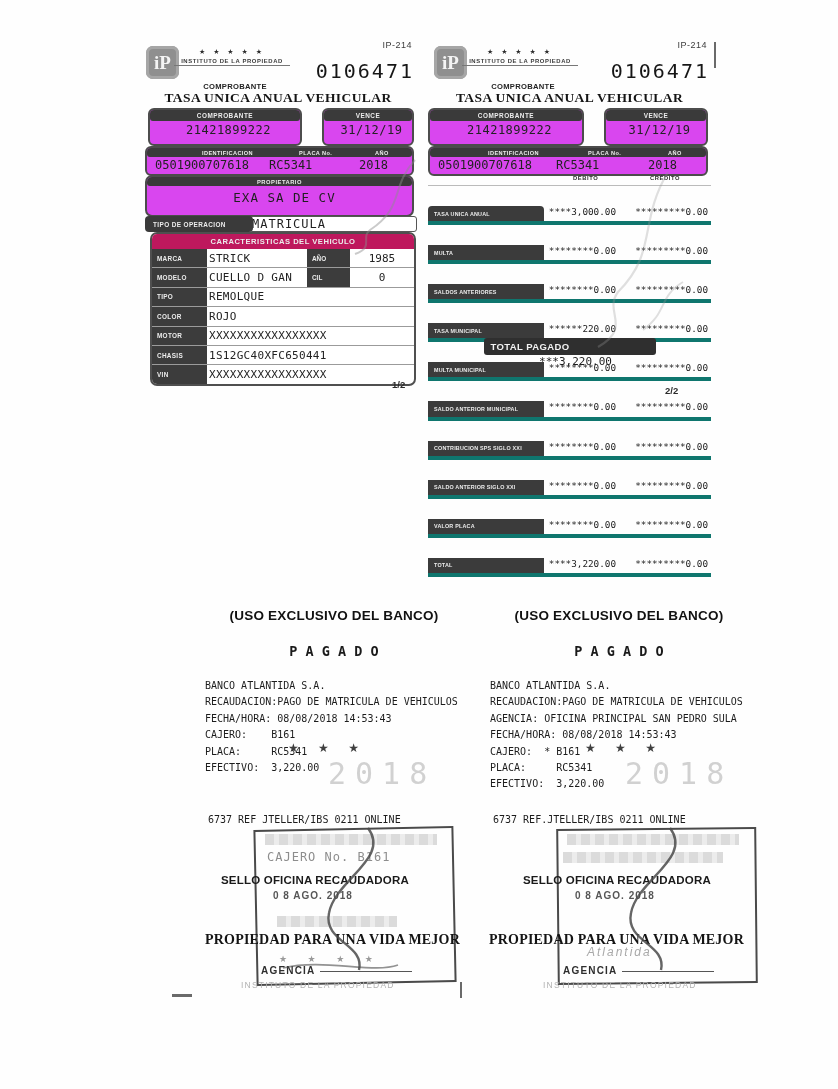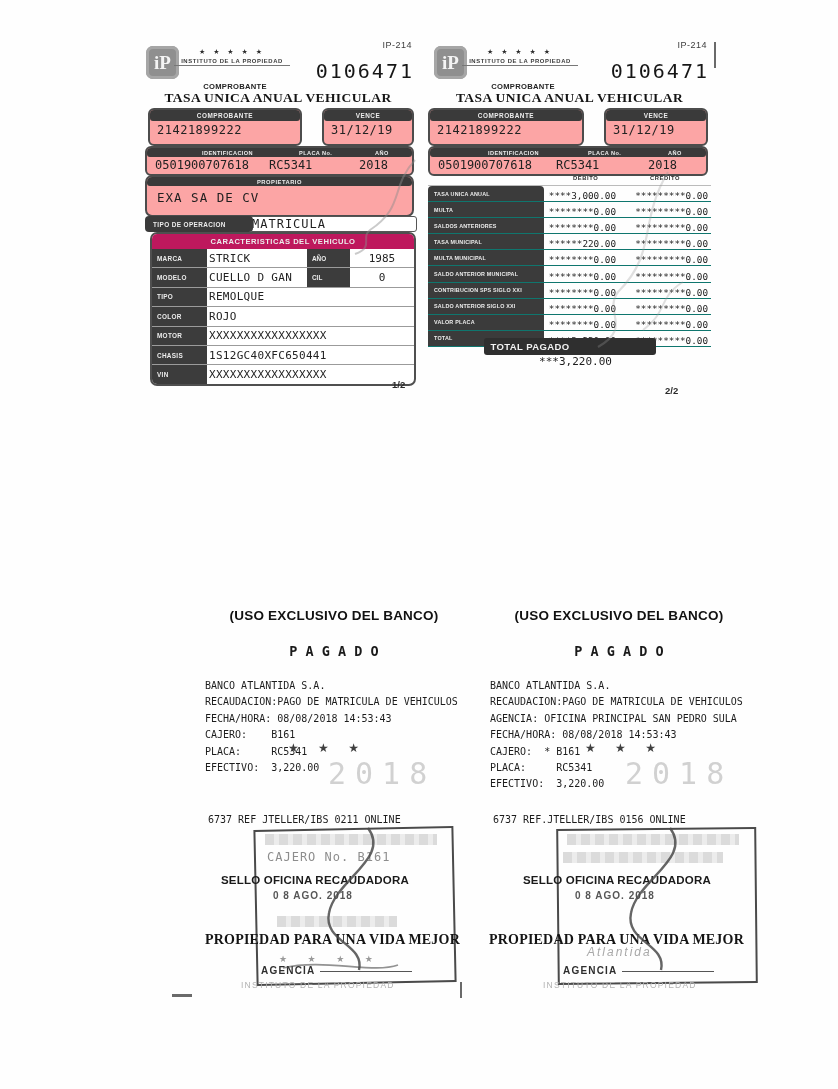--- a/index.html
+++ b/index.html
@@ -20,21 +20,21 @@
     letter-spacing:3px;color:#2c2c2c;}
   .inst{position:absolute;left:34px;top:16px;width:116px;text-align:center;font-size:5.9px;
     font-weight:700;letter-spacing:.6px;color:#3a3a3a;border-bottom:1px solid #777;padding-bottom:1px;}
   .serial{position:absolute;right:2px;top:17px;font-family:"DejaVu Sans Mono",monospace;
     font-size:20px;letter-spacing:2px;color:#161616;}
   .comp-word{position:absolute;left:60px;top:40px;width:70px;text-align:center;
     font-size:7.6px;font-weight:700;letter-spacing:.3px;color:#222;}
   .r-title{position:absolute;left:0;top:48px;width:100%;text-align:center;
     font-family:"Liberation Serif",serif;font-weight:700;font-size:13.5px;letter-spacing:.4px;color:#151515;}
   
-  .fbox{position:absolute;border:2px solid #4c4c4c;border-radius:6px;background:#fca5a5;overflow:hidden;}
+  .fbox{position:absolute;border:2px solid #4c4c4c;border-radius:6px;background:#d946ef;overflow:hidden;text-align:center;}
   .fbar{height:11px;background:#3a3a3a;color:#ececec;font-size:6.4px;font-weight:700;
     letter-spacing:.5px;display:flex;align-items:center;justify-content:center;border-radius:0 0 3px 3px;}
   .fval{font-family:"DejaVu Sans Mono",monospace;font-size:12px;color:#222;padding:2px 0 0 7px;letter-spacing:.5px;}
   .idbar{position:absolute;left:0;top:0;width:100%;height:9px;background:#3a3a3a;border-radius:0 0 3px 3px;}
   .idbar span{position:absolute;top:0;height:9px;display:flex;align-items:center;color:#ececec;
     font-size:5.6px;font-weight:700;letter-spacing:.4px;}
   .idvals{position:absolute;left:0;top:10px;width:100%;font-family:"DejaVu Sans Mono",monospace;
     font-size:12px;color:#222;}
   .idvals span{position:absolute;top:0;}
   
@@ -57,21 +57,21 @@
     letter-spacing:.3px;display:flex;align-items:center;padding-left:5px;flex:none;}
   .veh-val{flex:1;font-family:"DejaVu Sans Mono",monospace;font-size:11px;color:#222;
     display:flex;align-items:center;padding-left:2px;letter-spacing:.3px;}
   .veh-label2{width:38px;background:#3c3c3c;color:#ececec;font-size:6.4px;font-weight:700;
     display:flex;align-items:center;padding-left:5px;flex:none;}
   .veh-val2{width:64px;font-family:"DejaVu Sans Mono",monospace;font-size:11px;color:#222;
     display:flex;align-items:center;justify-content:center;flex:none;}
   
   .colhead{position:absolute;font-size:5.8px;font-weight:700;letter-spacing:.6px;color:#2e2e2e;}
   .amt{position:absolute;border-top:1px solid #bbb;}
-  .amt-row{display:flex;height:15.1px;align-items:flex-end;border-bottom:1px solid #0f766e;}
+  .amt-row{display:flex;height:15.1px;align-items:flex-start;border-bottom:4px solid #0f766e;margin-top:20px;}
   .amt-label{width:116px;background:#3b3b3b;color:#ececec;font-size:5.4px;font-weight:700;
     letter-spacing:.2px;height:100%;display:flex;align-items:center;padding-left:6px;box-sizing:border-box;flex:none;}
   .amt-row:first-child .amt-label{border-radius:4px 4px 0 0;}
   .amt-deb{width:72px;text-align:right;font-family:"DejaVu Sans Mono",monospace;font-size:9.3px;color:#222;flex:none;}
   .amt-cred{flex:1;text-align:right;font-family:"DejaVu Sans Mono",monospace;font-size:9.3px;color:#222;padding-right:3px;}
   .total-bar{position:absolute;display:flex;align-items:center;flex-direction:column;}
   .total-label{width:172px;height:17px;background:#2f2f2f;color:#f2f2f2;font-size:9.5px;font-weight:800;
     letter-spacing:.4px;display:flex;align-items:center;padding-left:7px;border-radius:3px;box-sizing:border-box;}
   .total-val{font-family:"DejaVu Sans Mono",monospace;font-size:11px;color:#1c1c1c;padding-left:12px;}
   .pnum{position:absolute;font-size:9.5px;font-weight:700;color:#2b2b2b;}
@@ -337,21 +337,21 @@
     <div class="b-line">BANCO ATLANTIDA S.A.</div>
     <div class="b-line">RECAUDACION:PAGO DE MATRICULA DE VEHICULOS</div>
     <div class="b-line">AGENCIA: OFICINA PRINCIPAL SAN PEDRO SULA</div>
     <div class="b-line">FECHA/HORA: 08/08/2018 14:53:43</div>
     <div class="b-line">CAJERO:  * B161</div>
     <div class="b-line">PLACA:     RC5341</div>
     <div class="b-line">EFECTIVO:  3,220.00</div>
   </div>
   <div class="b-stars" style="left:100px;">★ ★ ★</div>
   <div class="b-wm" style="left:140px;">2018</div>
-  <div class="b-ref">6737 REF.JTELLER/IBS 0156 ONLINE</div>
+  <div class="b-ref">6737 REF.JTELLER/IBS 0211 ONLINE</div>
   <div class="stamp" style="left:32px;">
     <div class="st-box" style="transform:rotate(-0.6deg);"></div>
     <div class="st-smudge" style="left:50px;top:8px;width:172px;"></div>
     <div class="st-smudge" style="left:46px;top:26px;width:160px;"></div>
     <div class="st-sello">SELLO OFICINA RECAUDADORA</div>
     <div class="st-date">0 8  AGO. 2018</div>
     <div class="st-slogan" style="left:-28px;">PROPIEDAD PARA UNA VIDA MEJOR</div>
     <div class="st-atl">Atlantida</div>
     <div class="st-agencia"><span>AGENCIA</span><span class="st-agline"></span></div>
     <div class="st-inst">INSTITUTO DE LA PROPIEDAD</div>

